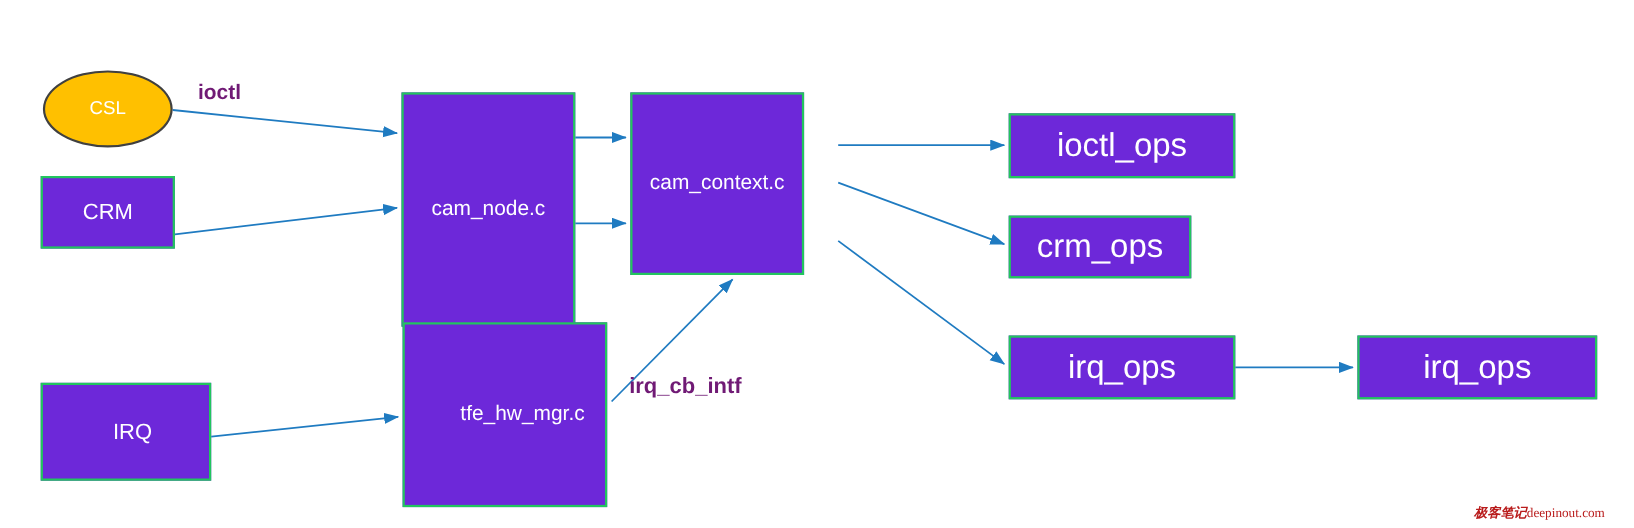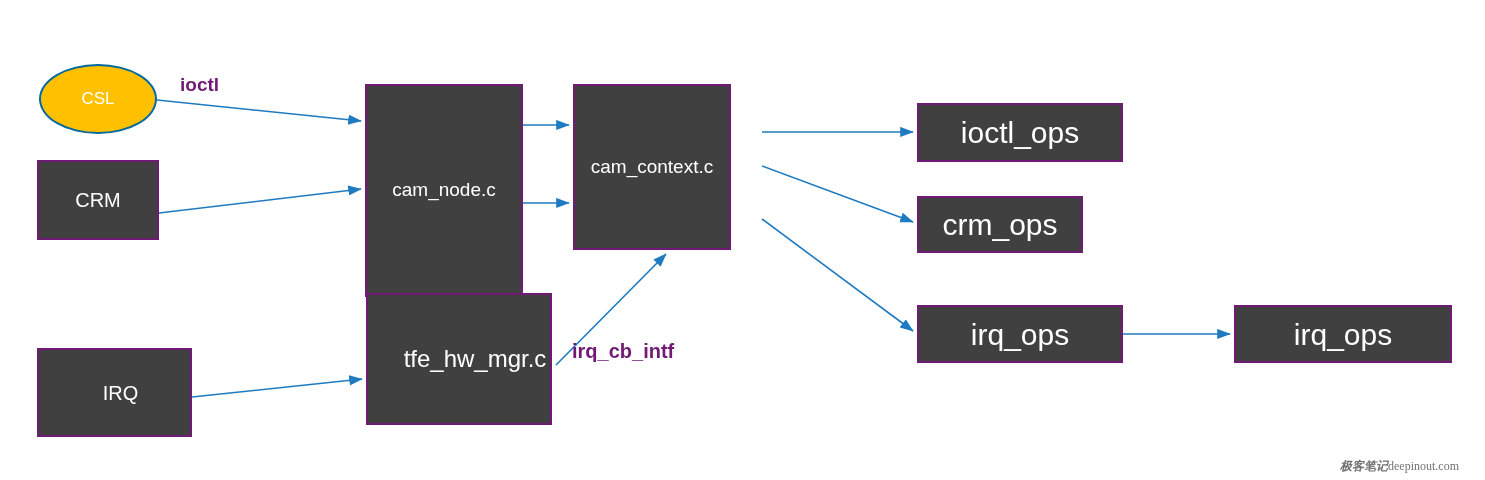--- a/index.html
+++ b/index.html
@@ -9,46 +9,46 @@
     font-family:"Liberation Sans",sans-serif;
     overflow:hidden;
   }
   #stage{position:relative;width:1485px;height:480px;}
 
   svg#edges{position:absolute;left:0;top:0;width:1485px;height:480px;pointer-events:none;}
 
   .node{
     position:absolute;
     box-sizing:border-box;
-    background:#404040;
-    border:2px solid #701a75;
+    background:#6d28d9;
+    border:2px solid #22c55e;
     color:#ffffff;
     display:flex;
     align-items:center;
     justify-content:center;
     text-align:center;
     line-height:1.1;
     white-space:nowrap;
   }
   .node.ellipse{
     background:#FFC000;
-    border:2px solid #0369a1;
+    border:2px solid #404040;
     border-radius:50%;
   }
 
   .lbl{
     position:absolute;
     color:#701a75;
     font-weight:bold;
     white-space:nowrap;
   }
 
   .watermark{
     position:absolute;
-    color:#737373;
+    color:#b91c1c;
     font-family:"Liberation Serif",serif;
     white-space:nowrap;
   }
   .wm-cn{font-family:"DejaVu Sans",sans-serif;font-weight:bold;font-style:italic;}
 </style>
 </head>
 <body>
 
 <div id="stage">
 
@@ -70,37 +70,37 @@
       <line x1="192" y1="397" x2="362" y2="379"></line>
       <line x1="556" y1="365" x2="666" y2="254"></line>
       <line x1="1123" y1="334" x2="1230" y2="334"></line>
     </g>
   </svg>
 
   <div class="node ellipse" style="left:39px;top:64px;width:118px;height:70px;font-size:17px;">
     <span>CSL</span>
   </div>
 
-  <div class="node" style="left:37px;top:160px;width:122px;height:80px;font-size:20px;">
+  <div class="node" style="left:37px;top:160px;width:122px;height:66px;font-size:20px;">
     <span>CRM</span>
   </div>
 
   <div class="node" style="left:37px;top:348px;width:155px;height:89px;font-size:20px;padding-left:12px;">
     <span>IRQ</span>
   </div>
 
   <div class="node" style="left:365px;top:84px;width:158px;height:213px;font-size:19px;">
     <span>cam_node.c</span>
   </div>
 
   <div class="node" style="left:573px;top:84px;width:158px;height:166px;font-size:19px;">
     <span>cam_context.c</span>
   </div>
 
-  <div class="node" style="left:366px;top:293px;width:186px;height:132px;font-size:24px;padding-left:32px;">
+  <div class="node" style="left:366px;top:293px;width:186px;height:168px;font-size:19px;padding-left:32px;">
     <span>tfe_hw_mgr.c</span>
   </div>
 
   <div class="node" style="left:917px;top:103px;width:206px;height:59px;font-size:30px;">
     <span>ioctl_ops</span>
   </div>
 
   <div class="node" style="left:917px;top:196px;width:166px;height:57px;font-size:30px;">
     <span>crm_ops</span>
   </div>

